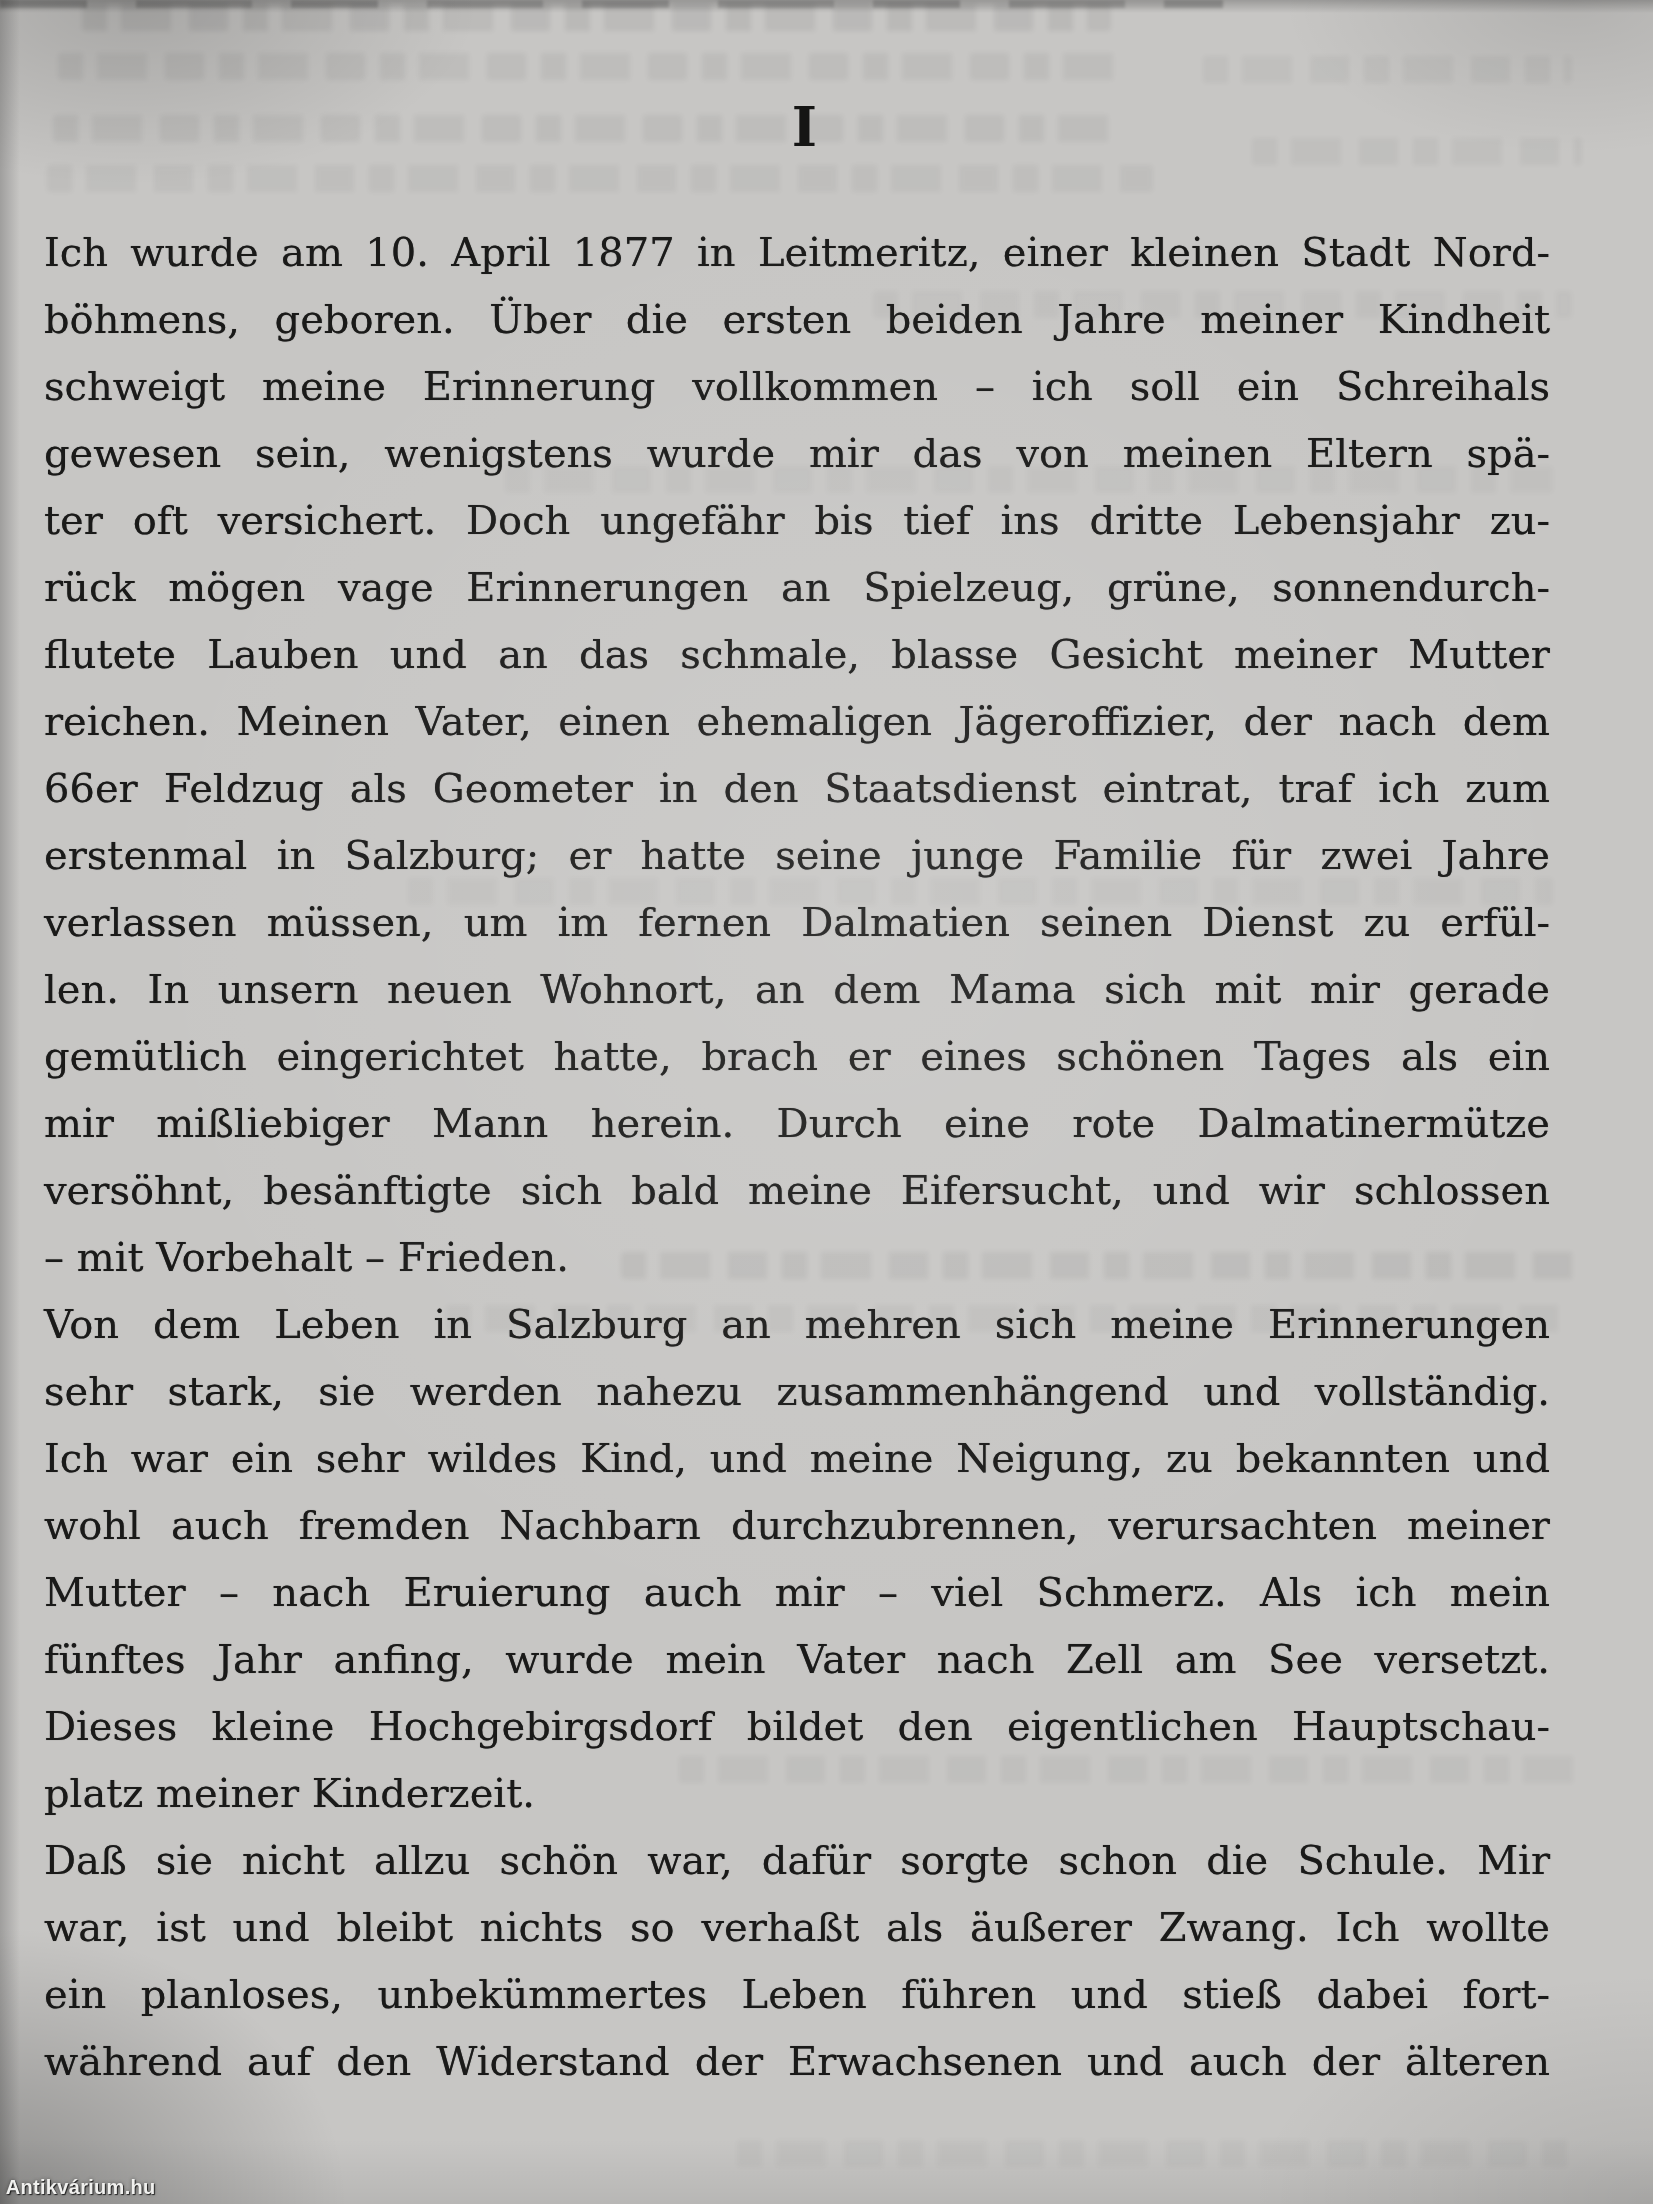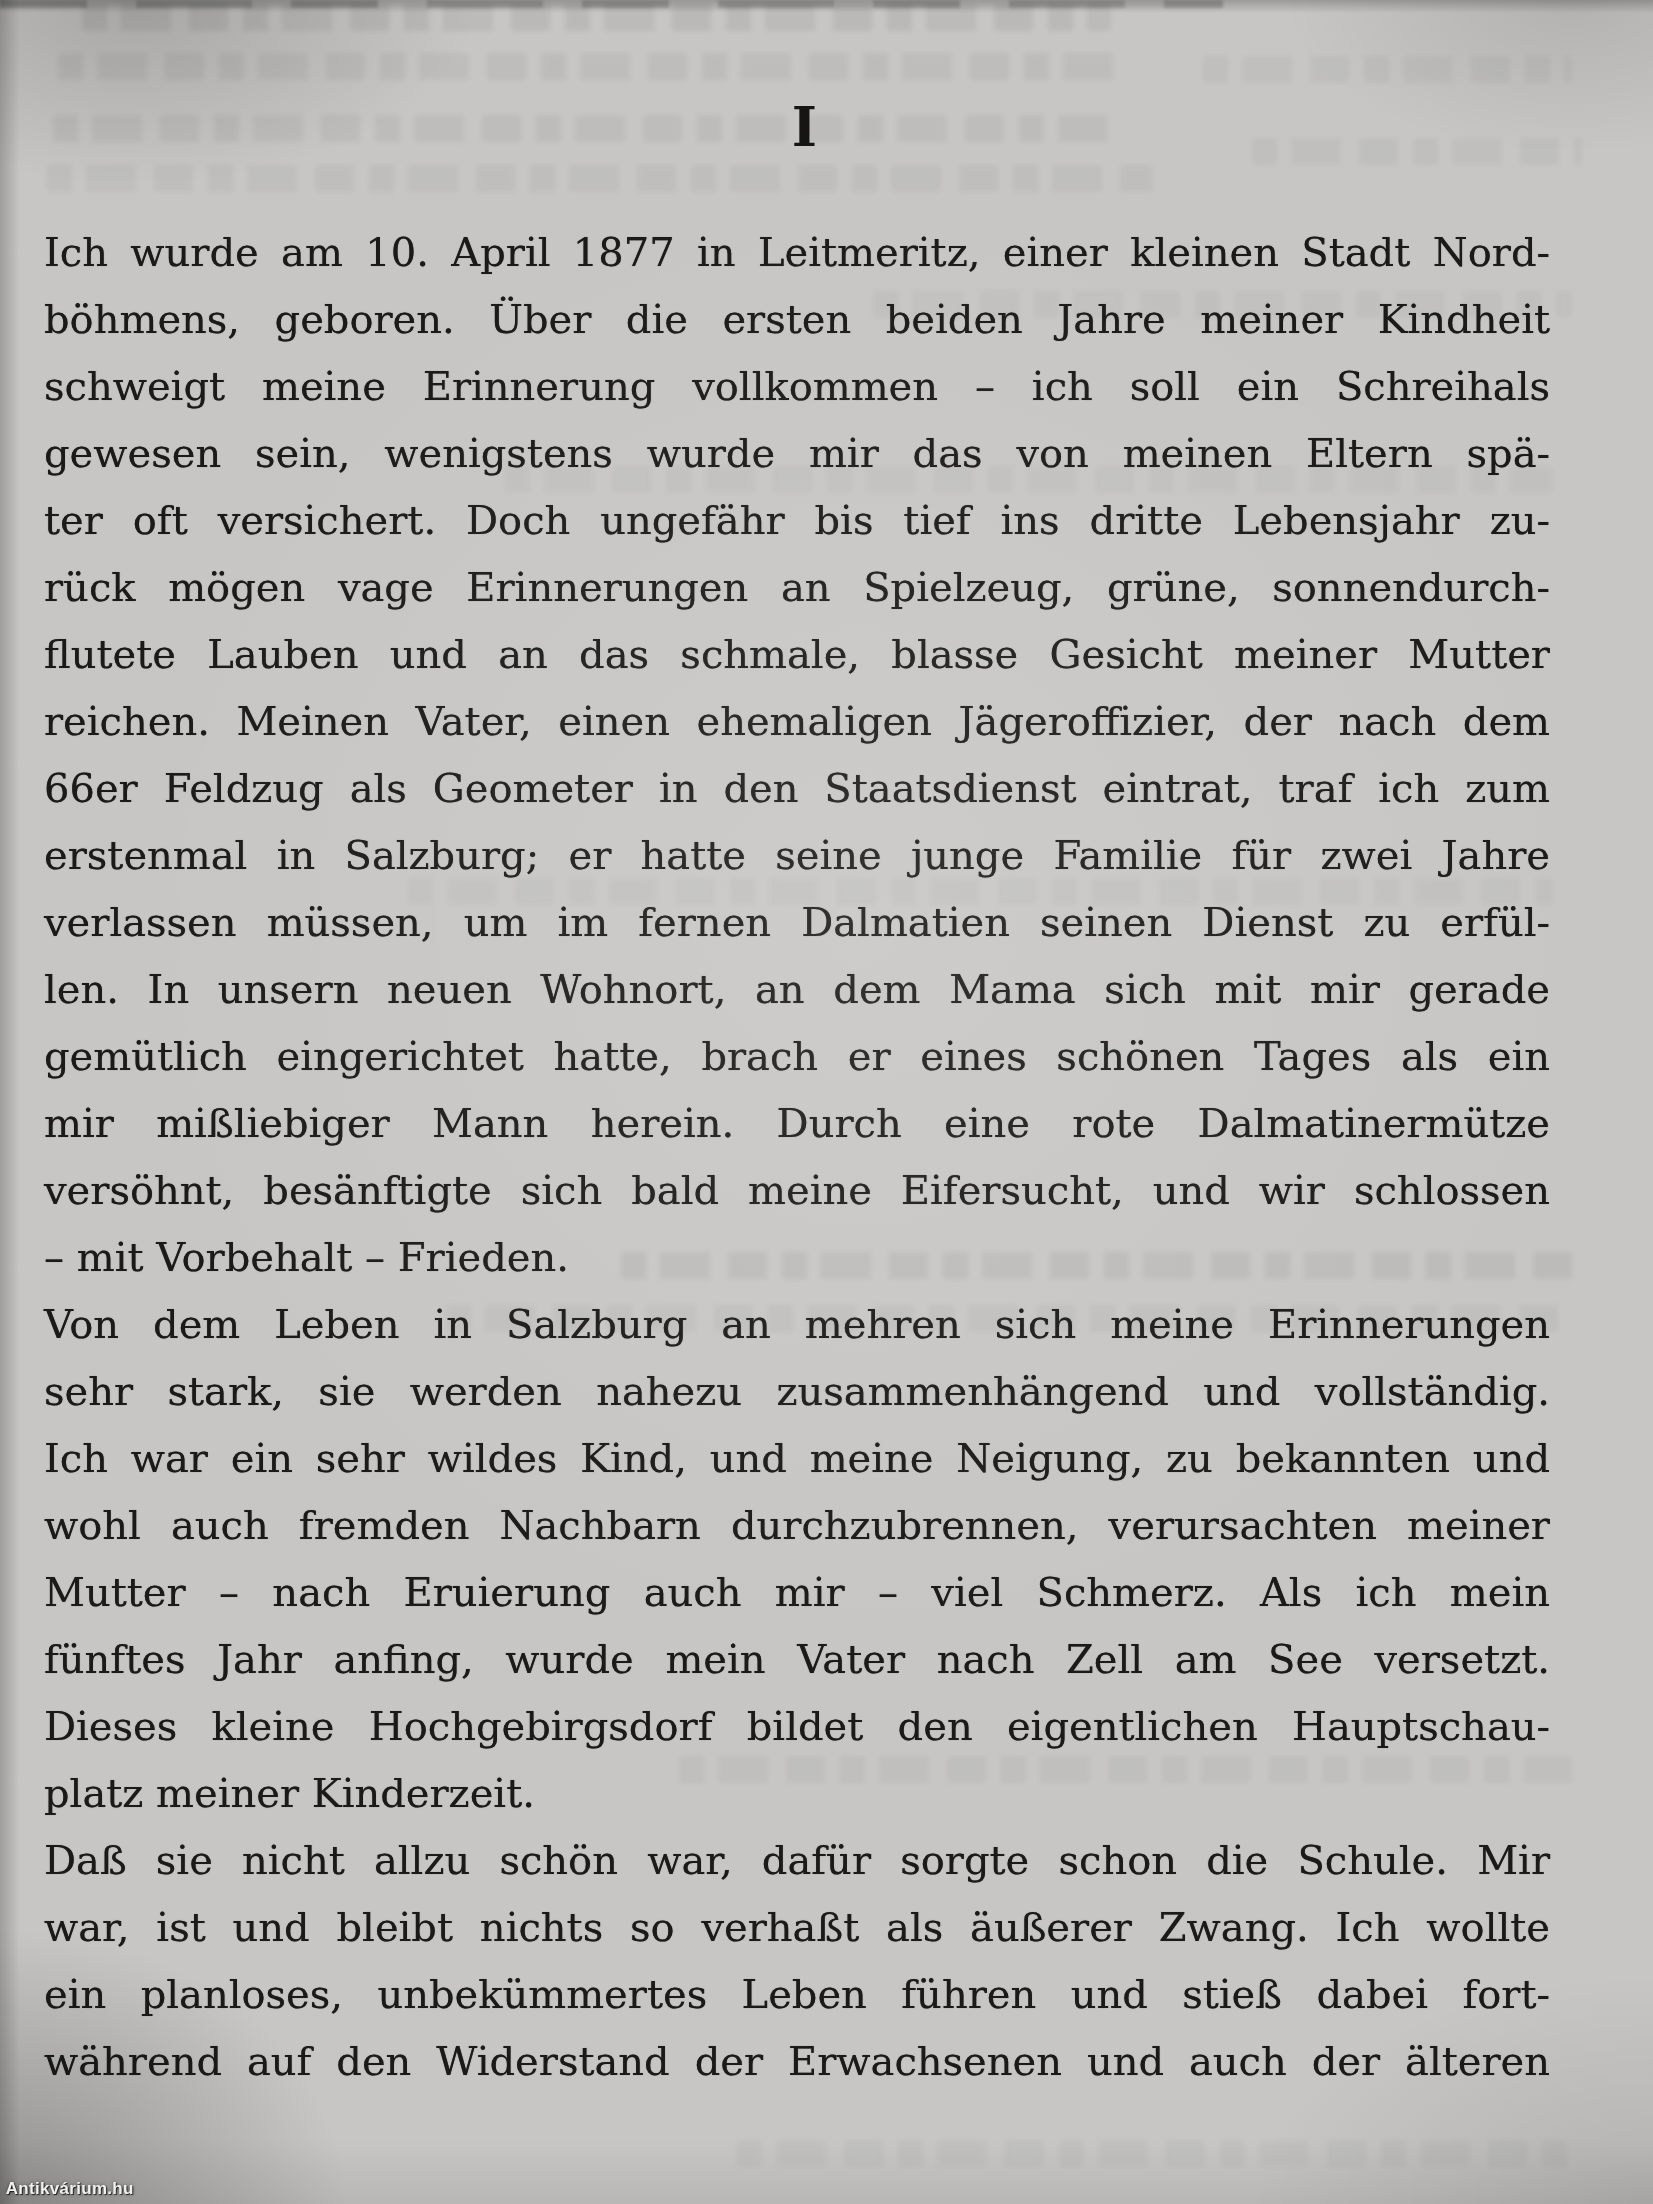--- a/index.html
+++ b/index.html
@@ -51,21 +51,21 @@
     text-align:justify;
     text-align-last:justify;
   }
   .line.para-end{
     text-align:left;
     text-align-last:left;
   }
   .watermark{
     position:absolute;left:5.8px;bottom:5.8px;
     font-family:"Liberation Sans","DejaVu Sans",sans-serif;
-    font-size:17px;font-weight:bold;
+    font-size:20px;font-weight:bold;
     color:var(--wm,#f0f0ee);
     text-shadow:1px 1px 1px rgba(0,0,0,0.75), 0 0 3.9px rgba(0,0,0,0.45);
     letter-spacing:0.3px;
   }
   .edge-smudge-top{
     position:absolute;top:0;left:0;width:1223px;height:7.8px;
     background:repeating-linear-gradient(90deg,
       rgba(20,20,20,0.5) 0 87px, rgba(20,20,20,0.05) 87px 136px,
       rgba(20,20,20,0.45) 136px 252px, rgba(20,20,20,0.1) 252px 291px);
     opacity:0.45;filter:blur(1.5px);pointer-events:none;

